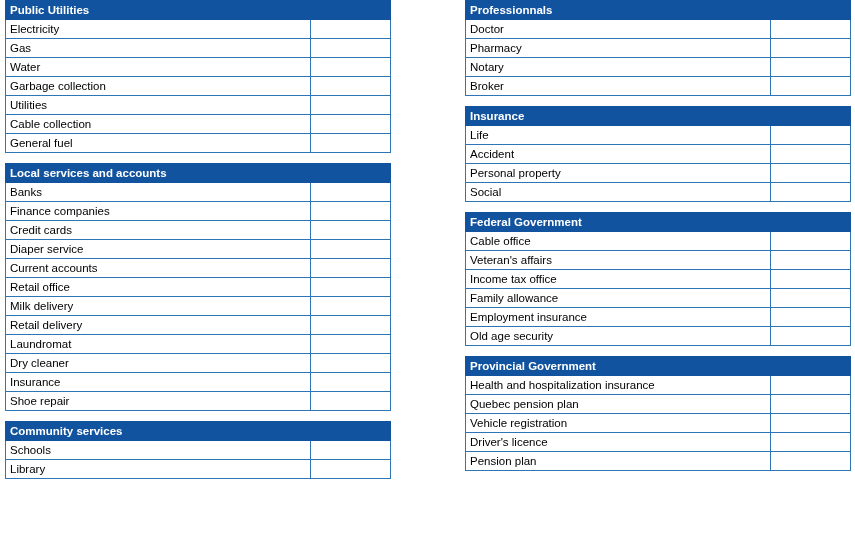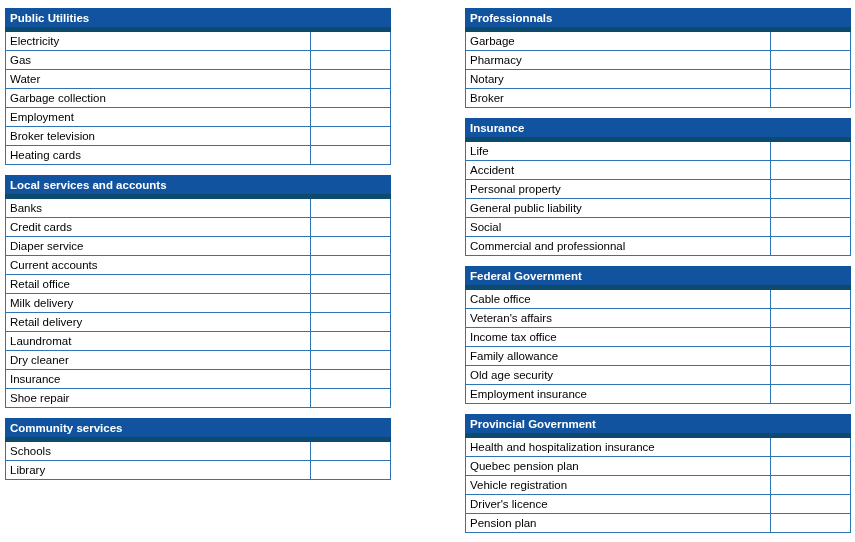--- a/index.html
+++ b/index.html
@@ -33,21 +33,20 @@
     left: 465px;
     width: 385px;
   }
   .block {
     margin-bottom: 10px;
   }
   table.tbl {
     border-collapse: collapse;
     width: 100%;
     table-layout: fixed;
-    margin-top: 8px;
   }
   table.tbl td {
     height: 18px;
     padding: 0 0 0 4px;
     vertical-align: middle;
     font-size: 11.5px;
     line-height: 18px;
     box-sizing: border-box;
   }
   tr.header-row td {
@@ -63,21 +62,21 @@
     border-top: none;
     background: #ffffff;
   }
   tr.item-row td.value-cell {
     border: 1px solid #2e75b6;
     border-top: none;
     border-left: 1px solid #2e75b6;
     background: #ffffff;
   }
   tr.item-row.first-item td {
-    border-top: 5px solid #0c4a6e;
+    border-top: 1px solid #0c4a6e;
   }
   .col-label { width: 305px; }
   .col-value { width: 80px; }
   .rcol-label { width: 305px; }
   .rcol-value { width: 80px; }
 </style>
 </head>
 <body>
 
 <div class="page">
@@ -104,29 +103,29 @@
           </tr>
           <tr class="item-row">
             <td class="label-cell">Water</td>
             <td class="value-cell"></td>
           </tr>
           <tr class="item-row">
             <td class="label-cell">Garbage collection</td>
             <td class="value-cell"></td>
           </tr>
           <tr class="item-row">
-            <td class="label-cell">Employment</td>
-            <td class="value-cell"></td>
-          </tr>
-          <tr class="item-row">
-            <td class="label-cell">Broker television</td>
-            <td class="value-cell"></td>
-          </tr>
-          <tr class="item-row">
-            <td class="label-cell">Heating cards</td>
+            <td class="label-cell">Utilities</td>
+            <td class="value-cell"></td>
+          </tr>
+          <tr class="item-row">
+            <td class="label-cell">Cable collection</td>
+            <td class="value-cell"></td>
+          </tr>
+          <tr class="item-row">
+            <td class="label-cell">General fuel</td>
             <td class="value-cell"></td>
           </tr>
         </tbody>
       </table>
     </div>
 
     <div class="block">
       <table class="tbl">
         <colgroup>
             <col class="col-label">
@@ -134,20 +133,24 @@
           </colgroup>
         <tbody>
           <tr class="header-row">
             <td colspan="2">Local services and accounts</td>
           </tr>
           <tr class="item-row first-item">
             <td class="label-cell">Banks</td>
             <td class="value-cell"></td>
           </tr>
           <tr class="item-row">
+            <td class="label-cell">Finance companies</td>
+            <td class="value-cell"></td>
+          </tr>
+          <tr class="item-row">
             <td class="label-cell">Credit cards</td>
             <td class="value-cell"></td>
           </tr>
           <tr class="item-row">
             <td class="label-cell">Diaper service</td>
             <td class="value-cell"></td>
           </tr>
           <tr class="item-row">
             <td class="label-cell">Current accounts</td>
             <td class="value-cell"></td>
@@ -214,21 +217,21 @@
       <table class="tbl">
         <colgroup>
             <col class="rcol-label">
             <col class="rcol-value">
           </colgroup>
         <tbody>
           <tr class="header-row">
             <td colspan="2">Professionnals</td>
           </tr>
           <tr class="item-row first-item">
-            <td class="label-cell">Garbage</td>
+            <td class="label-cell">Doctor</td>
             <td class="value-cell"></td>
           </tr>
           <tr class="item-row">
             <td class="label-cell">Pharmacy</td>
             <td class="value-cell"></td>
           </tr>
           <tr class="item-row">
             <td class="label-cell">Notary</td>
             <td class="value-cell"></td>
           </tr>
@@ -256,29 +259,21 @@
           </tr>
           <tr class="item-row">
             <td class="label-cell">Accident</td>
             <td class="value-cell"></td>
           </tr>
           <tr class="item-row">
             <td class="label-cell">Personal property</td>
             <td class="value-cell"></td>
           </tr>
           <tr class="item-row">
-            <td class="label-cell">General public liability</td>
-            <td class="value-cell"></td>
-          </tr>
-          <tr class="item-row">
             <td class="label-cell">Social</td>
-            <td class="value-cell"></td>
-          </tr>
-          <tr class="item-row">
-            <td class="label-cell">Commercial and professionnal</td>
             <td class="value-cell"></td>
           </tr>
         </tbody>
       </table>
     </div>
 
     <div class="block">
       <table class="tbl">
         <colgroup>
             <col class="rcol-label">
@@ -298,25 +293,25 @@
           </tr>
           <tr class="item-row">
             <td class="label-cell">Income tax office</td>
             <td class="value-cell"></td>
           </tr>
           <tr class="item-row">
             <td class="label-cell">Family allowance</td>
             <td class="value-cell"></td>
           </tr>
           <tr class="item-row">
+            <td class="label-cell">Employment insurance</td>
+            <td class="value-cell"></td>
+          </tr>
+          <tr class="item-row">
             <td class="label-cell">Old age security</td>
-            <td class="value-cell"></td>
-          </tr>
-          <tr class="item-row">
-            <td class="label-cell">Employment insurance</td>
             <td class="value-cell"></td>
           </tr>
         </tbody>
       </table>
     </div>
 
     <div class="block">
       <table class="tbl">
         <colgroup>
             <col class="rcol-label">

